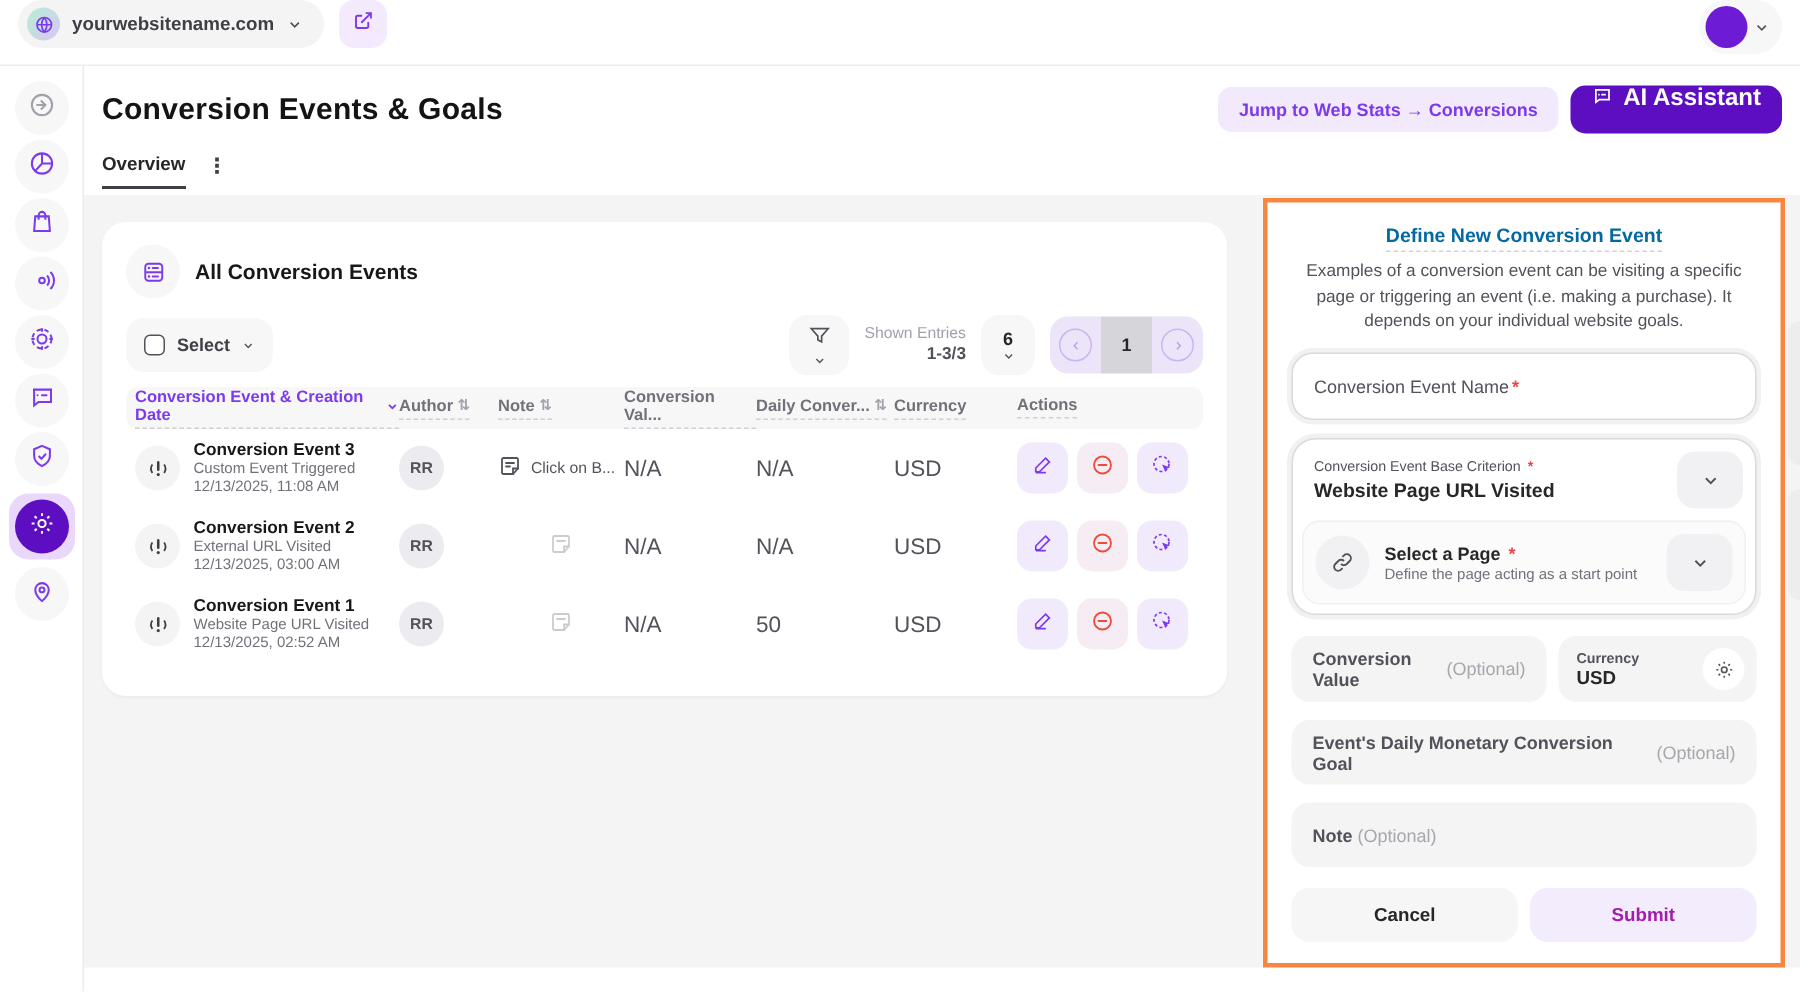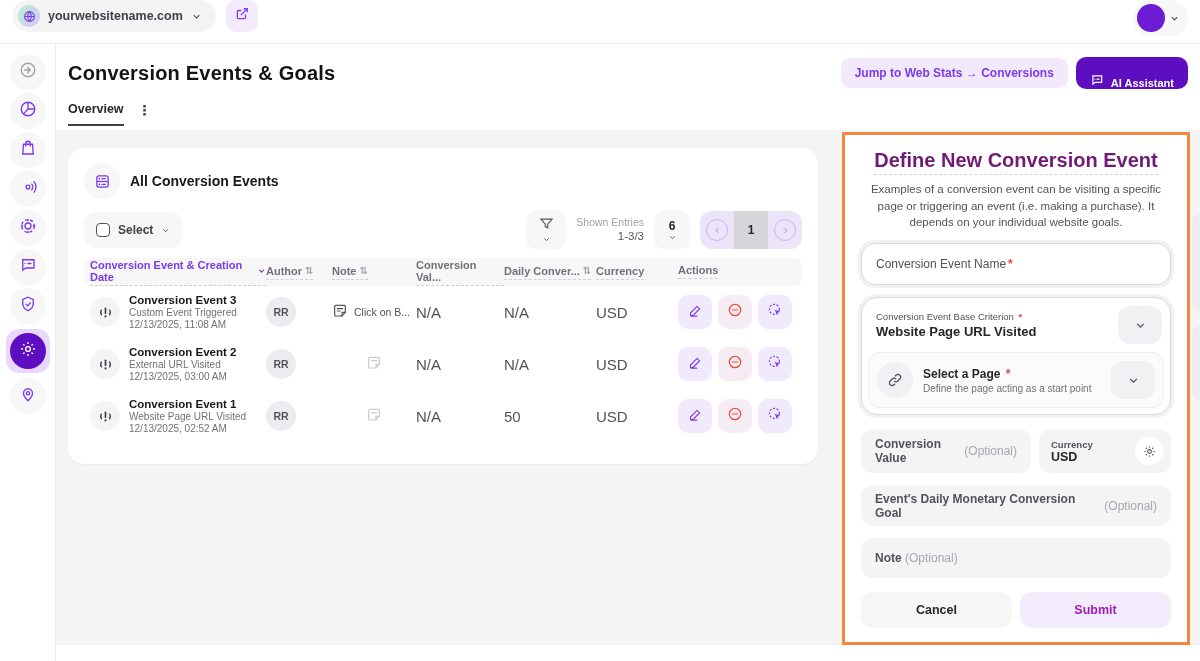--- a/index.html
+++ b/index.html
@@ -22,41 +22,41 @@
   .side-item { width:36px; height:36px; border-radius:50%; background:#f7f7f8; color:#7c3aed; display:flex; align-items:center; justify-content:center; cursor:pointer; }
   .side-item.muted { color:#a1a1aa; }
   .side-wrap-active { width:44px; height:44px; border-radius:13px; background:#e9d8fb; display:flex; align-items:center; justify-content:center; cursor:pointer; margin:2px 0; }
   .side-item.active { background:#5d0ec0; color:#fff; }
 
   .main { flex:1; background:#fff; display:flex; flex-direction:column; min-width:0; }
   .main-header { height:58px; display:flex; align-items:center; padding:0 12px; }
   .page-title { font-size:20px; font-weight:800; color:#141417; letter-spacing:.2px; }
   .header-actions { margin-left:auto; display:flex; gap:8px; align-items:center; }
   .jump-btn { height:30px; border-radius:9px; background:#f2eafc; color:#7c3aed; font-size:12px; font-weight:700; display:flex; align-items:center; padding:0 14px; cursor:pointer; }
-  .ai-btn { height:32px; border-radius:10px; background:#5d0ec0; color:#fff; font-size:11px; font-weight:700; display:flex; align-items:flex-end; gap:7px; padding:0 14px; cursor:pointer; }
+  .ai-btn { height:32px; border-radius:10px; background:#5d0ec0; color:#fff; font-size:16px; font-weight:700; display:flex; align-items:flex-start; gap:7px; padding:0 14px; cursor:pointer; }
   .tabs { height:28px; display:flex; align-items:flex-start; padding:0 12px; gap:14px; }
   .tab { font-size:12.5px; font-weight:600; color:#27272a; padding-bottom:8px; border-bottom:2px solid #3f3f46; cursor:pointer; }
   .kebab { color:#3f3f46; font-size:14px; font-weight:700; cursor:pointer; line-height:1.2; }
 
   .content { flex:1; background:#f4f4f5; position:relative; max-height:515px; }
 
   
   .card { position:absolute; left:12px; top:18px; width:750px; height:316px; background:#fff; border-radius:16px; box-shadow:0 1px 2px rgba(0,0,0,.04); padding:14px 16px; }
   .card-head { display:flex; align-items:center; gap:10px; height:38px; }
   .card-head .ico { width:36px; height:36px; border-radius:50%; background:#f7f7f8; color:#7c3aed; display:flex; align-items:center; justify-content:center; }
   .card-title { font-size:14px; font-weight:700; color:#18181b; }
   .toolbar { display:flex; align-items:center; margin-top:10px; height:40px; }
   .select-btn { height:36px; background:#f7f7f8; border-radius:12px; display:flex; align-items:center; gap:8px; padding:0 12px; cursor:pointer; }
   .checkbox { width:14px; height:14px; border:1.5px solid #52525b; border-radius:4px; background:#fff; }
   .select-btn .lbl { font-size:12px; font-weight:700; color:#3f3f46; }
   .toolbar-right { margin-left:auto; display:flex; align-items:center; gap:10px; }
   .filter-btn { width:40px; height:40px; border-radius:12px; background:#f7f7f8; color:#52525b; display:flex; flex-direction:column; align-items:center; justify-content:center; cursor:pointer; }
   .shown { text-align:right; line-height:1.25; }
   .shown .l1 { font-size:10.5px; color:#a1a1aa; }
-  .shown .l2 { font-size:11.5px; color:#52525b; font-weight:400; }
+  .shown .l2 { font-size:11.5px; color:#52525b; font-weight:700; }
   .pagesize { width:36px; height:40px; border-radius:12px; background:#f7f7f8; display:flex; flex-direction:column; align-items:center; justify-content:center; cursor:pointer; }
   .pagesize .n { font-size:12px; font-weight:600; color:#27272a; }
   .pager { height:38px; background:#ece4f8; border-radius:12px; display:flex; align-items:center; overflow:hidden; }
   .pager .nav { width:34px; height:38px; display:flex; align-items:center; justify-content:center; color:#b9a3ec; cursor:pointer; }
   .pager .nav .ring { width:22px; height:22px; border:1.5px solid #c9b6f0; border-radius:50%; display:flex; align-items:center; justify-content:center; }
   .pager .cur { width:34px; height:38px; background:#d6d6da; color:#27272a; font-size:12px; font-weight:600; display:flex; align-items:center; justify-content:center; cursor:pointer; }
 
   .thead { margin-top:8px; height:28px; background:#f7f7f8; border-radius:8px; display:grid; grid-template-columns:176px 66px 84px 88px 92px 72px 1fr; align-items:center; padding:0 6px; }
   .th { font-size:11px; color:#71717a; font-weight:600; }
   .th .inner { border-bottom:1px dashed #cfcfd4; padding-bottom:2px; display:inline-flex; align-items:center; gap:3px; }
@@ -70,21 +70,21 @@
   .rr { width:30px; height:30px; border-radius:50%; background:#ececf0; color:#52525b; font-size:10.5px; font-weight:700; display:flex; align-items:center; justify-content:center; }
   .notecell { display:flex; align-items:center; gap:6px; font-size:10.5px; color:#52525b; }
   .notecell.empty { color:#cbcbd1; }
   .val { font-size:15px; color:#52525b; }
   .actions { display:flex; gap:6px; justify-content:flex-start; padding-left:10px; }
   .act { width:34px; height:34px; border-radius:10px; background:#f1e9fc; color:#7c3aed; display:flex; align-items:center; justify-content:center; cursor:pointer; }
   .act.red { color:#ee4b3c; background:#f6ecf4; }
 
   
   .panel { position:absolute; left:786px; top:2px; width:348px; height:513px; background:#fff; border:3px solid #f6873f; padding:14px 16px; display:flex; flex-direction:column; }
-  .panel-title { font-size:20px; font-weight:800; color:#701a75; text-align:center; }
+  .panel-title { font-size:13px; font-weight:800; color:#0369a1; text-align:center; }
   .panel-title span { border-bottom:1px dashed #d4d4d8; padding-bottom:3px; }
   .panel-desc { font-size:11.5px; color:#52525b; text-align:center; line-height:1.45; margin:9px 2px 12px; }
   .field-outline { border:1px solid #d9d9de; box-shadow:0 0 0 3px #f1f1f3; border-radius:14px; background:#fff; }
   .name-field { height:46px; display:flex; align-items:center; padding:0 14px; font-size:12px; color:#52525b; cursor:text; }
   .req { color:#ef4444; font-weight:700; margin-left:2px; }
   .group { margin-top:12px; border-radius:16px; padding:0; }
   .crit-row { display:flex; align-items:center; padding:8px 8px 8px 14px; cursor:pointer; }
   .crit-txt .lab { font-size:9.5px; color:#52525b; }
   .crit-txt .valv { font-size:13px; font-weight:700; color:#27272a; margin-top:2px; }
   .chev-btn { margin-left:auto; width:44px; height:38px; border-radius:12px; background:#f1f1f3; color:#52525b; display:flex; align-items:center; justify-content:center; cursor:pointer; flex:0 0 auto; }

